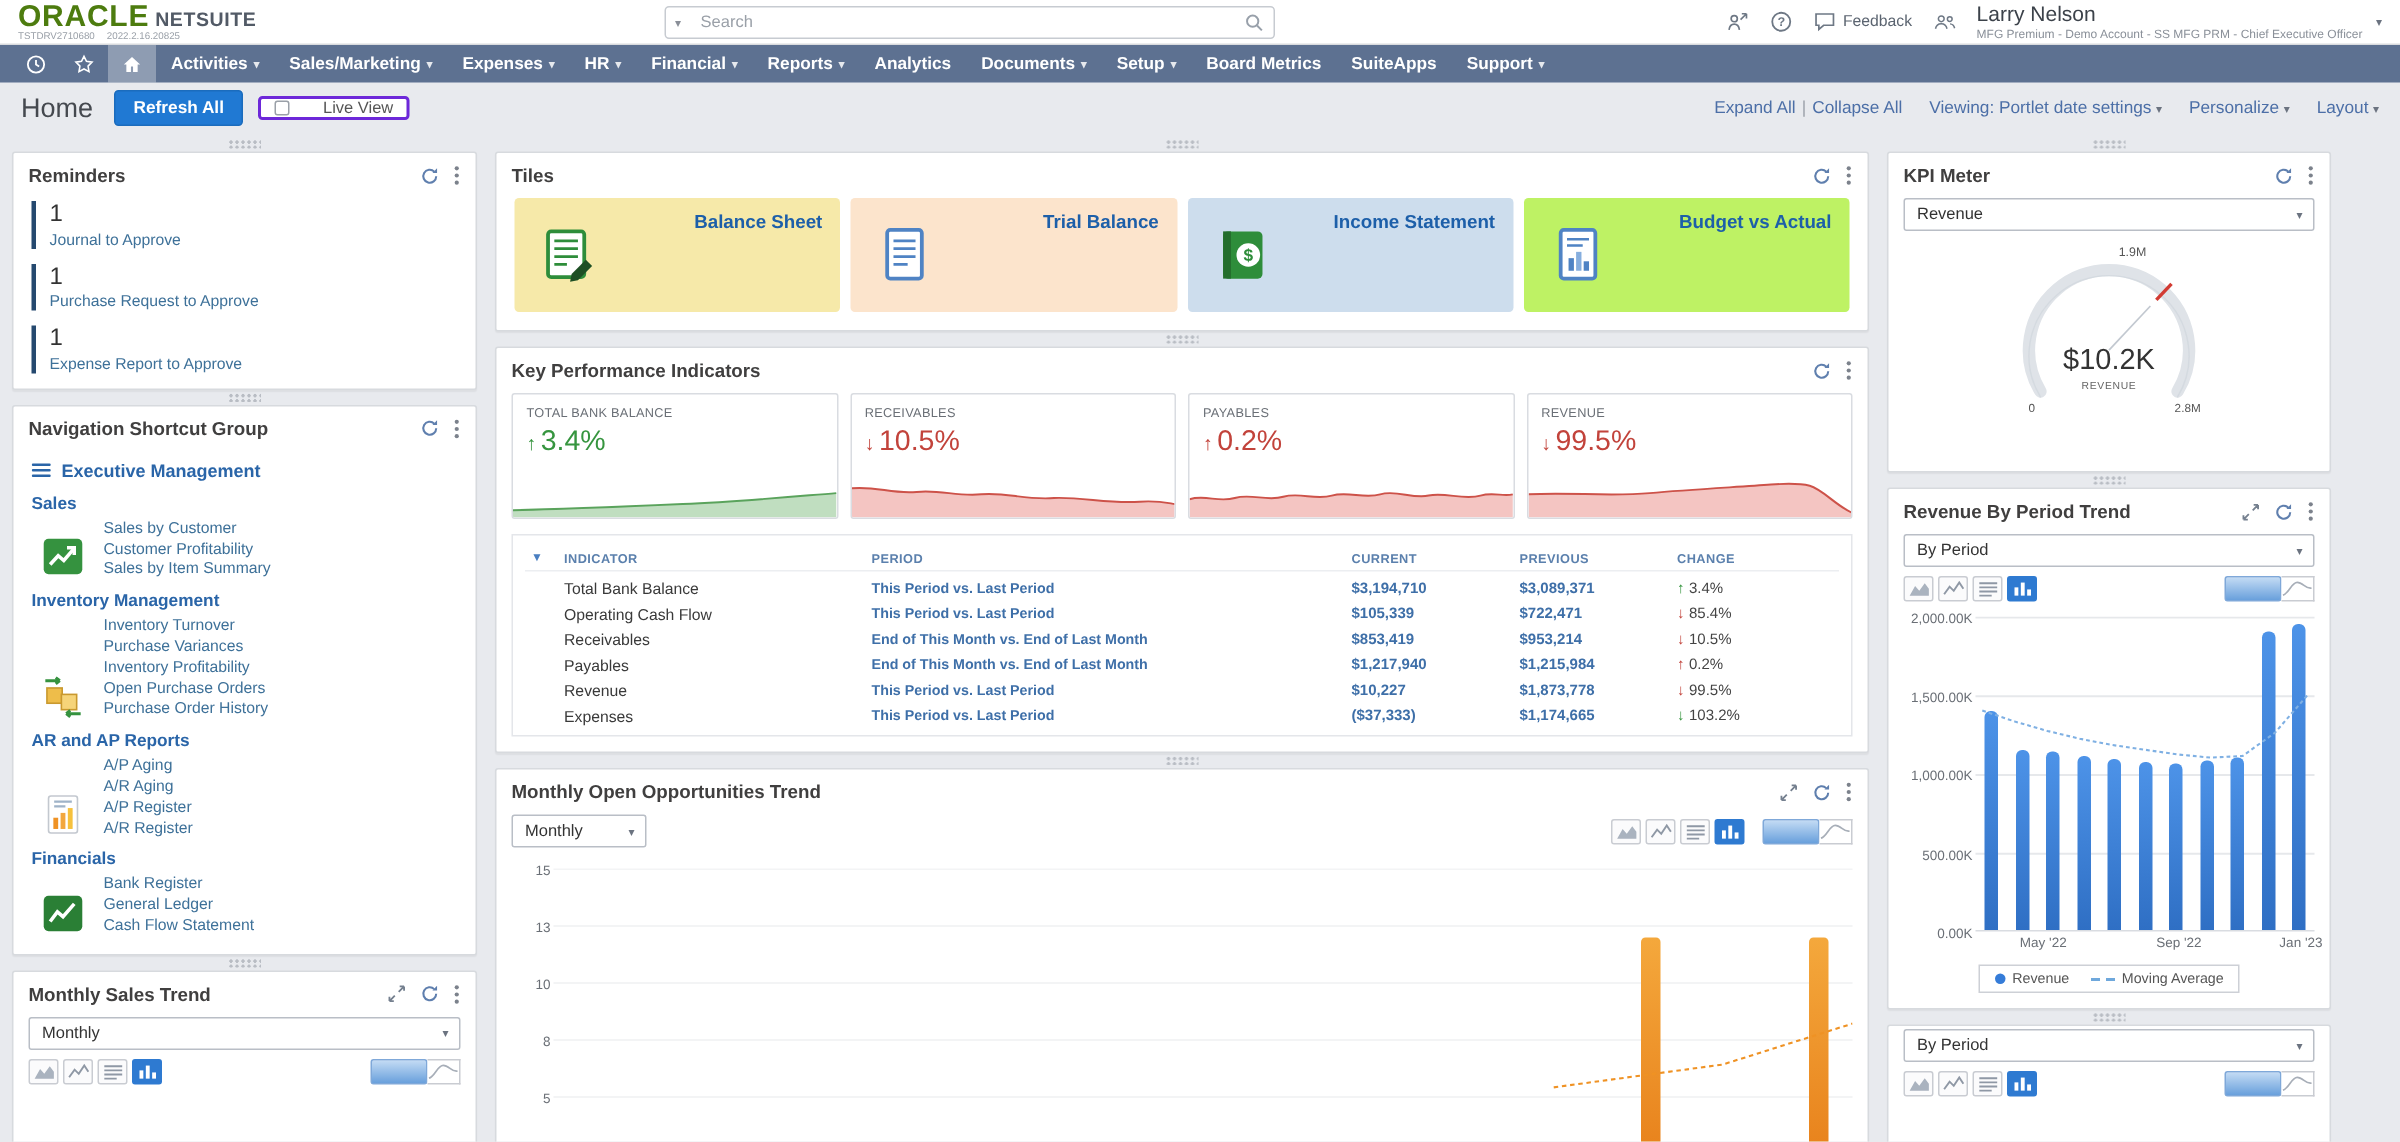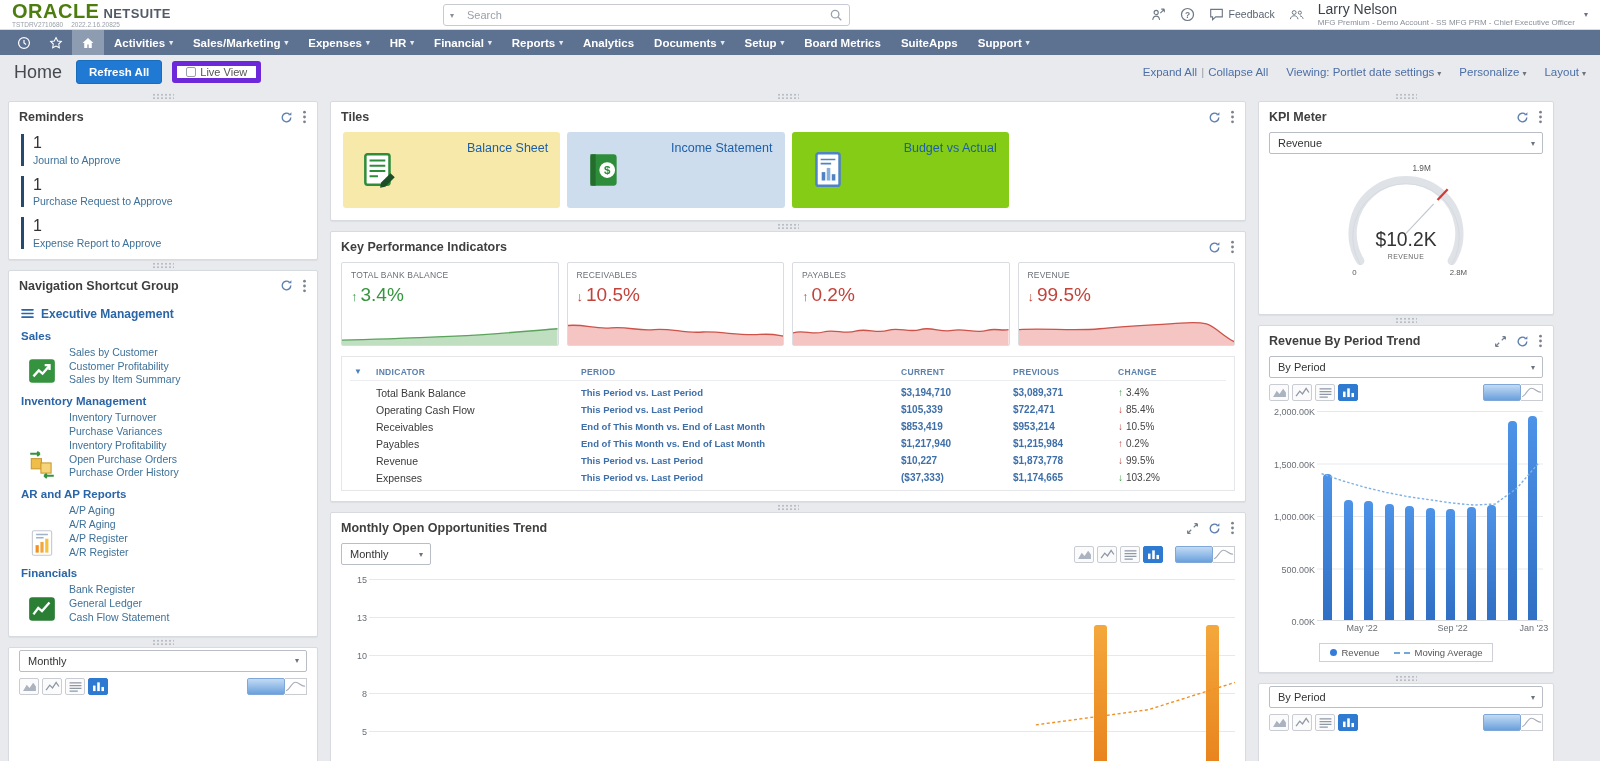--- a/index.html
+++ b/index.html
@@ -32,21 +32,21 @@
 .nav-ic{width:32px;display:flex;align-items:center;justify-content:center}
 .nav-ic svg{width:14px;height:14px}
 .nav-ic.active{background:rgba(255,255,255,.3)}
 .nav-menu{display:flex;align-items:stretch}
 .nav-item{display:flex;align-items:center;gap:4px;padding:0 10px;color:#fff;font-size:11.5px;font-weight:bold}
 .nav-item .caret{font-style:normal;font-size:7.5px;opacity:.85}
 
 .page-header{height:34px;display:flex;align-items:center;padding:0 14px;gap:10px}
 .page-title{font-size:18px;font-weight:normal;color:#45494f;margin:0 4px 0 0}
 .btn-primary{background:#2079d3;color:#fff;font-size:11.5px;font-weight:bold;padding:5px 12px;border-radius:3px;border:1px solid #1b6cbd;font-family:inherit}
-.live-view{background:#fff;border:5px solid #6d28d9;border-radius:3px;padding:0 9px;display:flex;align-items:center;gap:4px;font-size:11px;color:#555}
+.live-view{background:#fff;border:2px solid #6d28d9;border-radius:3px;padding:0 9px;display:flex;align-items:center;gap:22px;font-size:11px;color:#555}
 .cb{width:10px;height:10px;border:1px solid #9aa0a8;background:#fff;border-radius:2px;display:inline-block}
 .ph-right{margin-left:auto;display:flex;align-items:center;gap:18px;font-size:11.5px;color:#4c6fa7}
 .ph-right a{color:#4c6fa7}
 .pipe{color:#9aa0a8;font-style:normal;margin:0 4px}
 
 .dashboard{display:grid;grid-template-columns:310px 916px 296px;gap:0 12px;padding:2px 46px 0 8px;align-items:start}
 .col{display:flex;flex-direction:column}
 .dots{height:10px;display:flex;align-items:center;justify-content:center}
 .dots i{width:22px;height:6px;background-image:radial-gradient(circle,#b9bdc4 1px,transparent 1.2px);background-size:4px 3.5px;display:block}
 .portlet{background:#fff;border:1px solid #d7dade;border-radius:2px;box-shadow:0 1px 1px rgba(0,0,0,.05)}
@@ -77,21 +77,21 @@
 .ct-btn{width:20px;height:17px;border:1px solid #c9ccd2;background:#fbfbfc;border-radius:2px;display:flex;align-items:center;justify-content:center}
 .ct-btn svg{width:15px;height:11px}
 .ct-btn.active{background:#2e7ad1;border-color:#2e7ad1}
 .mini{margin-left:9px;display:flex;align-items:center}
 .mini-zoom{width:38px;height:17px;border:1px solid #7fa8d9;background:linear-gradient(180deg,#c3dbf4,#69a0dc);border-radius:2px;display:block}
 .mini-line{width:22px;height:17px;border:1px solid #c9ccd2;border-left:0;background:#fff;display:flex}
 .mini-line svg{width:100%;height:100%}
 
 .tiles-body{display:grid;grid-template-columns:repeat(4,1fr);gap:7px;padding:2px 12px 12px}
 .tile{height:76px;border-radius:3px;position:relative}
-.t-label{position:absolute;top:9px;right:12px;font-size:12.5px;font-weight:normal;color:#1d5fa9}
+.t-label{position:absolute;top:9px;right:12px;font-size:12.5px;font-weight:bold;color:#1d5fa9}
 .t-icon{position:absolute;left:15px;top:50%;transform:translateY(-50%);width:42px;height:42px;display:inline-flex}
 .t-icon svg{width:100%;height:100%}
 
 .kpi-cards{display:grid;grid-template-columns:repeat(4,1fr);gap:8px;padding:2px 10px 0}
 .kpi-card{border:1px solid #d9dce1;border-radius:2px;height:84px;position:relative;overflow:hidden;padding:7px 9px 0;background:#fff}
 .kpi-label{font-size:8.5px;color:#6a6f76;letter-spacing:.2px}
 .kpi-val{display:flex;align-items:baseline;gap:3px;margin-top:4px;font-size:19px}
 .kpi-val .arr{font-size:13px}
 .c-green{color:#36953f}.c-red{color:#c2433b}
 .kpi-spark{position:absolute;left:0;right:0;bottom:0;height:26px}
@@ -430,20 +430,43 @@
                 </div>
               </div>
             </div>
         </div>
       </section>
 
       <div class="dots" data-interactable="true">
           <i></i>
         </div>
       <section class="portlet" style="height:140px;overflow:hidden" data-interactable="false">
+        <div class="p-head">
+          <span class="p-title" data-interactable="false">Monthly Sales Trend</span>
+          <span class="p-icons">
+              <span class="ic" data-interactable="true">
+                <svg viewBox="0 0 16 16" fill="none" stroke="#75808f" stroke-width="1.5">
+                  <path d="M9.6 6.4L14 2m0 0h-3.6M14 2v3.6M6.4 9.6L2 14m0 0h3.6M2 14v-3.6"></path>
+                </svg>
+              </span>
+              <span class="ic" data-interactable="true">
+                <svg viewBox="0 0 16 16">
+                  <path d="M13.3 8a5.3 5.3 0 1 1-1.6-3.8" fill="none" stroke="#5f7fae" stroke-width="1.7"></path>
+                  <path d="M14 1.5v3.8h-3.8z" fill="#5f7fae"></path>
+                </svg>
+              </span>
+              <span class="ic kebab" data-interactable="true">
+                <svg viewBox="0 0 4 16" fill="#7c828c">
+                  <circle cx="2" cy="2.5" r="1.6"></circle>
+                  <circle cx="2" cy="8" r="1.6"></circle>
+                  <circle cx="2" cy="13.5" r="1.6"></circle>
+                </svg>
+              </span>
+            </span>
+        </div>
         <div class="pad-body">
           <div class="ns-select mb6" data-interactable="true">
               <span data-interactable="false">Monthly</span>
               <span class="sel-caret" data-interactable="false">▾</span>
             </div>
           <div class="chart-toolbar" data-interactable="false" style="justify-content:space-between">
               <span style="display: flex; gap: 3px; align-items: center;">
                 <span class="ct-btn" data-interactable="true">
                   <svg viewBox="0 0 16 12">
                     <path d="M1 11L5 4l3 3.5L12 2l3 4v5H1z" fill="#aab3bf"></path>
@@ -507,32 +530,41 @@
             <div class="tile" data-interactable="true" style="background: rgb(246, 233, 169);">
               <span class="t-icon" data-interactable="false">
                 <svg viewBox="0 0 40 40">
                   <rect x="7" y="5" width="23" height="29" rx="2" fill="#fff" stroke="#2e8d3a" stroke-width="2.4"></rect>
                   <path d="M11 11h15M11 16h15M11 21h15M11 26h8" stroke="#2e8d3a" stroke-width="1.8"></path>
                   <path d="M22 32l9-9 4 4-9 9-5 1z" fill="#1d4f24"></path>
                 </svg>
               </span>
               <span class="t-label" data-interactable="false">Balance Sheet</span>
             </div>
+            <div class="tile" data-interactable="true" style="background: rgb(252, 228, 204);">
+              <span class="t-icon" data-interactable="false">
+                <svg viewBox="0 0 40 40">
+                  <rect x="9" y="4" width="22" height="31" rx="2" fill="#fff" stroke="#4f83c4" stroke-width="2.4"></rect>
+                  <path d="M13 11h14M13 16h14M13 21h14M13 26h9" stroke="#4f83c4" stroke-width="1.8"></path>
+                </svg>
+              </span>
+              <span class="t-label" data-interactable="false">Trial Balance</span>
+            </div>
             <div class="tile" data-interactable="true" style="background: rgb(205, 221, 237);">
               <span class="t-icon" data-interactable="false">
                 <svg viewBox="0 0 40 40">
                   <rect x="8" y="5" width="25" height="30" rx="3" fill="#2e8d3a"></rect>
                   <rect x="8" y="5" width="5" height="30" fill="#246e2d"></rect>
                   <circle cx="24" cy="20" r="7.5" fill="#fff"></circle>
                   <text x="24" y="24" text-anchor="middle" font-size="11" font-weight="bold" fill="#2e8d3a" font-family="Liberation Sans,sans-serif">$</text>
                 </svg>
               </span>
               <span class="t-label" data-interactable="false">Income Statement</span>
             </div>
-            <div class="tile" data-interactable="true" style="background: #84cc16;">
+            <div class="tile" data-interactable="true" style="background: #bef264;">
               <span class="t-icon" data-interactable="false">
                 <svg viewBox="0 0 40 40">
                   <rect x="9" y="4" width="22" height="31" rx="2" fill="#fff" stroke="#4f83c4" stroke-width="2.4"></rect>
                   <path d="M13 10h14M13 14h10" stroke="#4f83c4" stroke-width="1.6"></path>
                   <rect x="14" y="22" width="3.4" height="8" fill="#4f83c4"></rect>
                   <rect x="18.8" y="18" width="3.4" height="12" fill="#86aede"></rect>
                   <rect x="23.6" y="24" width="3.4" height="6" fill="#4f83c4"></rect>
                 </svg>
               </span>
               <span class="t-label" data-interactable="false">Budget vs Actual</span>

